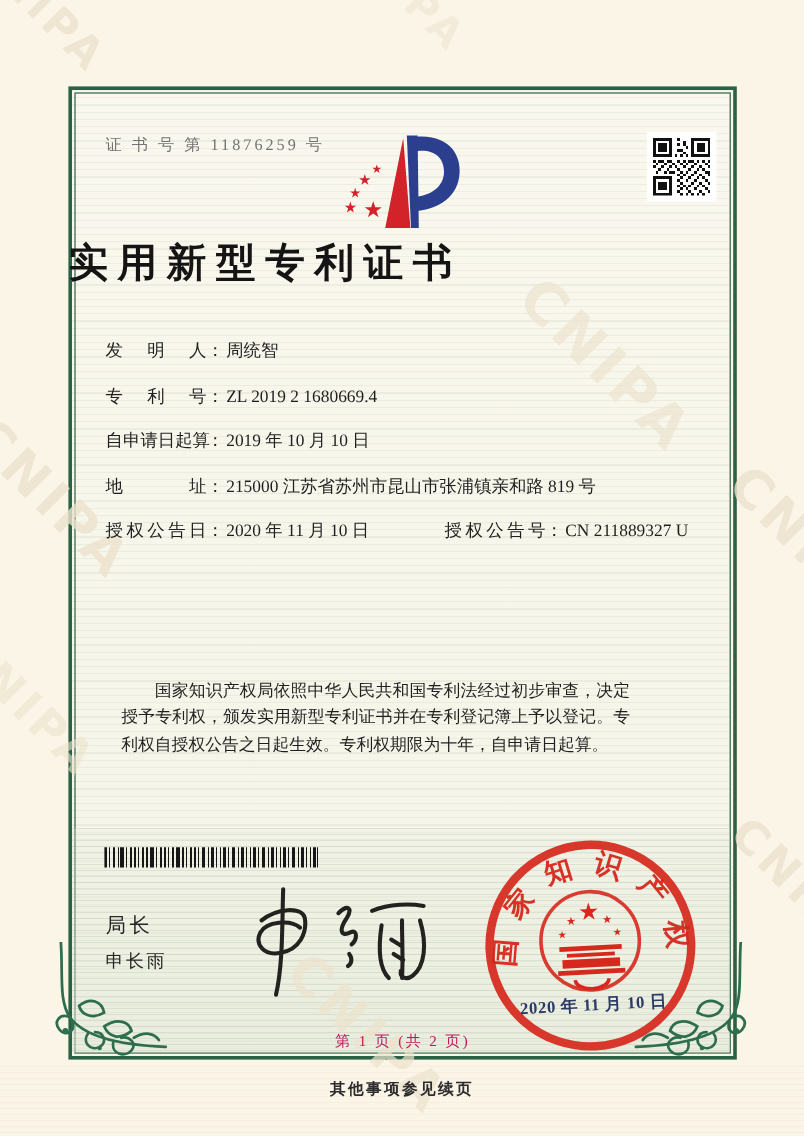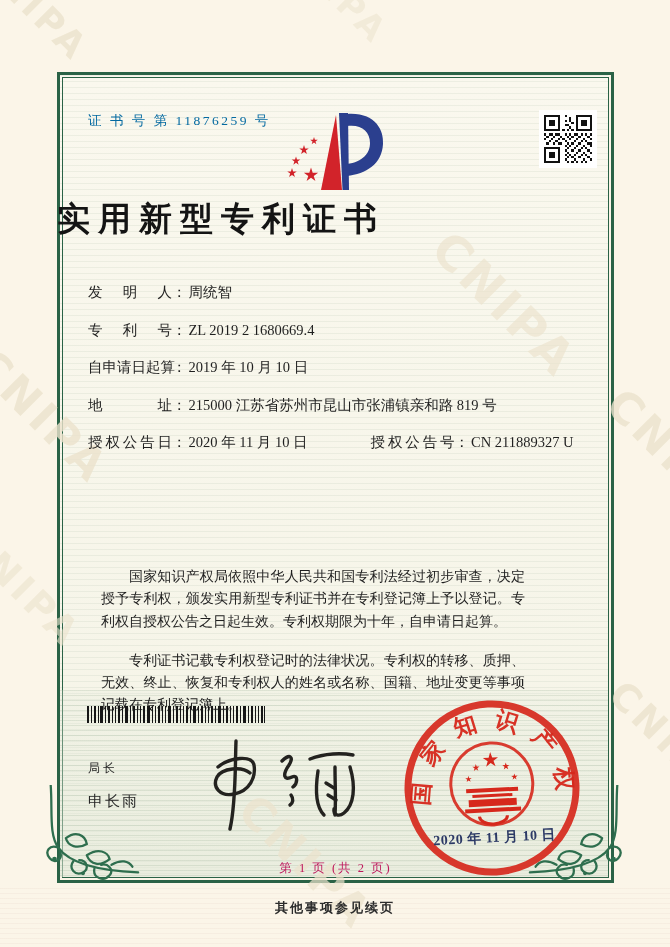--- a/index.html
+++ b/index.html
@@ -25,41 +25,41 @@
       background:repeating-linear-gradient(180deg,rgba(140,165,140,.12) 0 1px,rgba(0,0,0,0) 1px 6px),
                  linear-gradient(#faf8ee,#f5f4e7);}
   .cert-bg-strong{position:absolute;left:60px;top:690px;width:548px;height:187px;z-index:2;
       background:repeating-linear-gradient(180deg,rgba(125,155,125,.18) 0 1px,rgba(0,0,0,0) 1px 5px),
                  linear-gradient(rgba(230,236,222,.25),rgba(224,231,215,.55));}
   .footer-waves{position:absolute;left:0;top:888px;width:670px;height:59px;z-index:1;
       background:repeating-linear-gradient(180deg,rgba(205,170,160,.10) 0 1px,rgba(0,0,0,0) 1px 5px);}
 
   .content{position:absolute;inset:0;z-index:4;}
 
-  .cert-number{position:absolute;left:88px;top:112px;font-size:13.5px;letter-spacing:2.5px;color:#0369a1;}
+  .cert-number{position:absolute;left:88px;top:112px;font-size:13.5px;letter-spacing:2.5px;color:#737373;}
   .logo{position:absolute;left:281px;top:104px;}
   .qr-box{position:absolute;left:539px;top:110px;width:58px;height:58px;background:#fff;
       display:flex;align-items:center;justify-content:center;}
   .title{position:absolute;left:57px;width:557px;top:197px;
       font-size:33px;font-weight:700;letter-spacing:8px;color:#141414;}
 
   .fields{position:absolute;left:88px;top:283px;width:470px;white-space:nowrap;}
   .frow{height:24px;margin-bottom:13.5px;font-size:14.5px;color:#1f1f1f;}
   .flabel{display:inline-block;width:84px;text-align:justify;text-align-last:justify;vertical-align:top;}
   .fvalue{margin-left:2px;}
   .gv1{display:inline-block;width:170px;margin-left:2px;}
   .g2{margin-left:12px;}
 
   .paras{position:absolute;left:84px;top:549px;width:458px;font-size:14px;line-height:22.3px;
       color:#1f1f1f;text-align:justify;}
   .paras p{margin:17px;text-indent:2em;}
 
   .barcode{position:absolute;left:87px;top:706px;}
   .sig-title{position:absolute;left:88px;top:760px;font-family:Liberation Sans, sans-serif;
-      font-size:12px;letter-spacing:3px;color:#262626;}
+      font-size:17px;letter-spacing:3px;color:#262626;}
   .sig-name{position:absolute;left:88px;top:792px;font-family:"Liberation Sans",sans-serif;
       font-size:15px;letter-spacing:2px;color:#262626;}
   .signature-svg{position:absolute;left:190px;top:733px;}
 
   .seal{position:absolute;left:400px;top:696px;z-index:6;transform:rotate(-3deg);}
   .seal-text{font-size:23px;font-weight:700;letter-spacing:15px;fill:#d6281c;opacity:.95;
       font-family:"Liberation Serif",serif;}
   .seal-date{font-size:14px;font-weight:700;fill:#2c3a66;letter-spacing:.5px;
       font-family:"Liberation Serif",serif;}
 
@@ -176,21 +176,20 @@
       <div class="frow">
         <span class="flabel">地址</span><span>：</span><span class="fvalue">215000 江苏省苏州市昆山市张浦镇亲和路 819 号</span>
       </div>
       <div class="frow">
         <span class="flabel">授权公告日</span><span>：</span><span class="gv1">2020 年 11 月 10 日</span><span class="flabel g2">授权公告号</span><span>：</span><span class="fvalue">CN 211889327 U</span>
       </div>
     </div>
 
     <div class="paras">
       <p>国家知识产权局依照中华人民共和国专利法经过初步审查，决定授予专利权，颁发实用新型专利证书并在专利登记簿上予以登记。专利权自授权公告之日起生效。专利权期限为十年，自申请日起算。</p>
-      <p>专利证书记载专利权登记时的法律状况。专利权的转移、质押、无效、终止、恢复和专利权人的姓名或名称、国籍、地址变更等事项记载在专利登记簿上。</p>
     </div>
 
     <svg class="barcode" width="178" height="17" viewBox="0 0 178 17" shape-rendering="crispEdges">
       <path fill="#161616" d="M0,0h2v17h-2z M4,0h1v17h-1z M7,0h2v17h-2z M11,0h1v17h-1z M13,0h3v17h-3z M18,0h1v17h-1z M21,0h2v17h-2z
       M25,0h1v17h-1z M28,0h1v17h-1z M31,0h2v17h-2z M35,0h1v17h-1z M38,0h3v17h-3z M43,0h1v17h-1z M46,0h2v17h-2z M50,0h1v17h-1z
       M53,0h1v17h-1z M56,0h2v17h-2z M60,0h3v17h-3z M65,0h1v17h-1z M68,0h1v17h-1z M71,0h2v17h-2z M75,0h1v17h-1z M78,0h1v17h-1z
       M81,0h3v17h-3z M86,0h1v17h-1z M89,0h2v17h-2z M93,0h1v17h-1z M96,0h1v17h-1z M99,0h2v17h-2z M103,0h1v17h-1z M106,0h3v17h-3z
       M111,0h1v17h-1z M114,0h2v17h-2z M118,0h1v17h-1z M121,0h1v17h-1z M124,0h2v17h-2z M128,0h1v17h-1z M131,0h3v17h-3z
       M136,0h1v17h-1z M139,0h2v17h-2z M143,0h1v17h-1z M146,0h1v17h-1z M149,0h2v17h-2z M153,0h1v17h-1z M156,0h3v17h-3z
       M161,0h1v17h-1z M164,0h2v17h-2z M168,0h1v17h-1z M171,0h1v17h-1z M174,0h2v17h-2z M177,0h1v17h-1z"></path>

